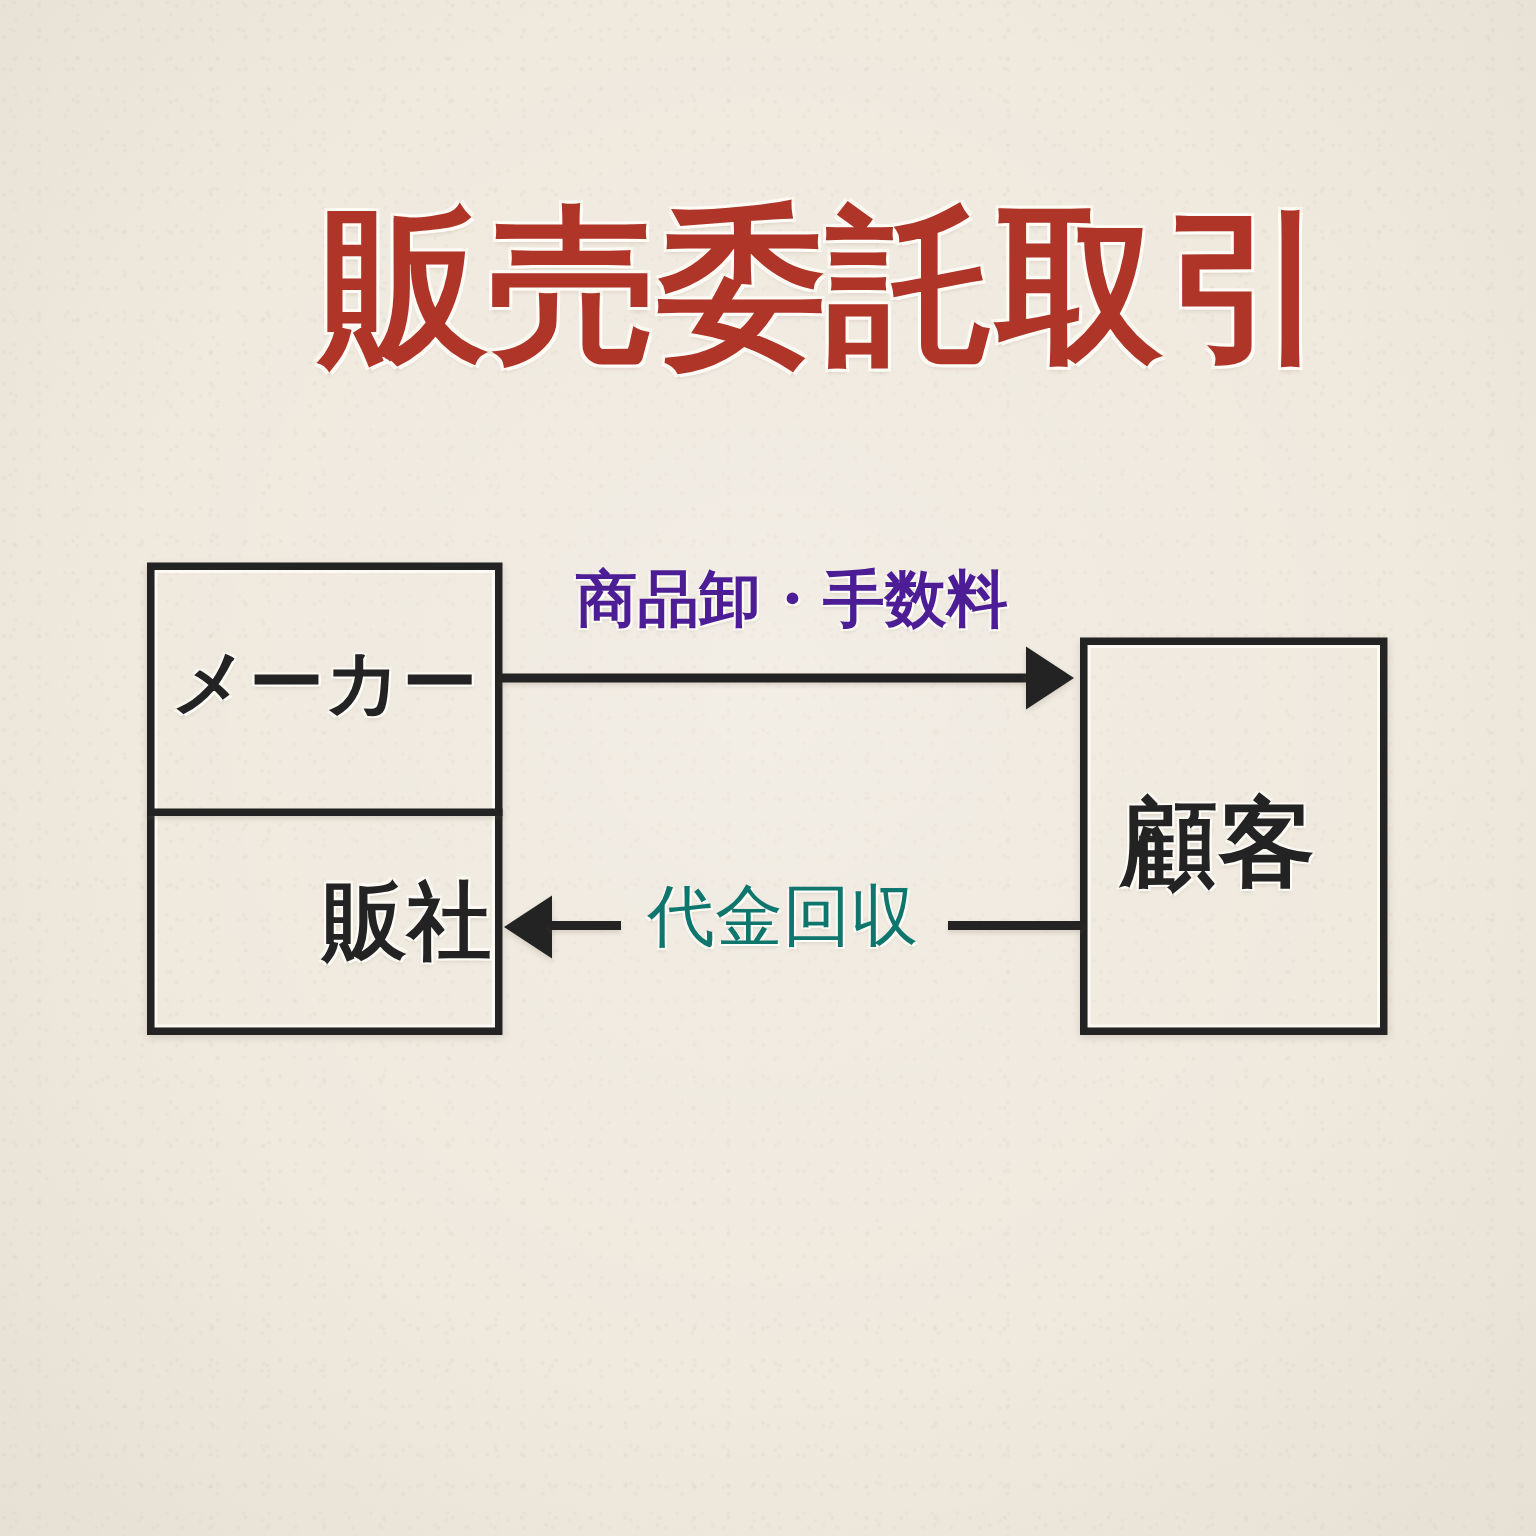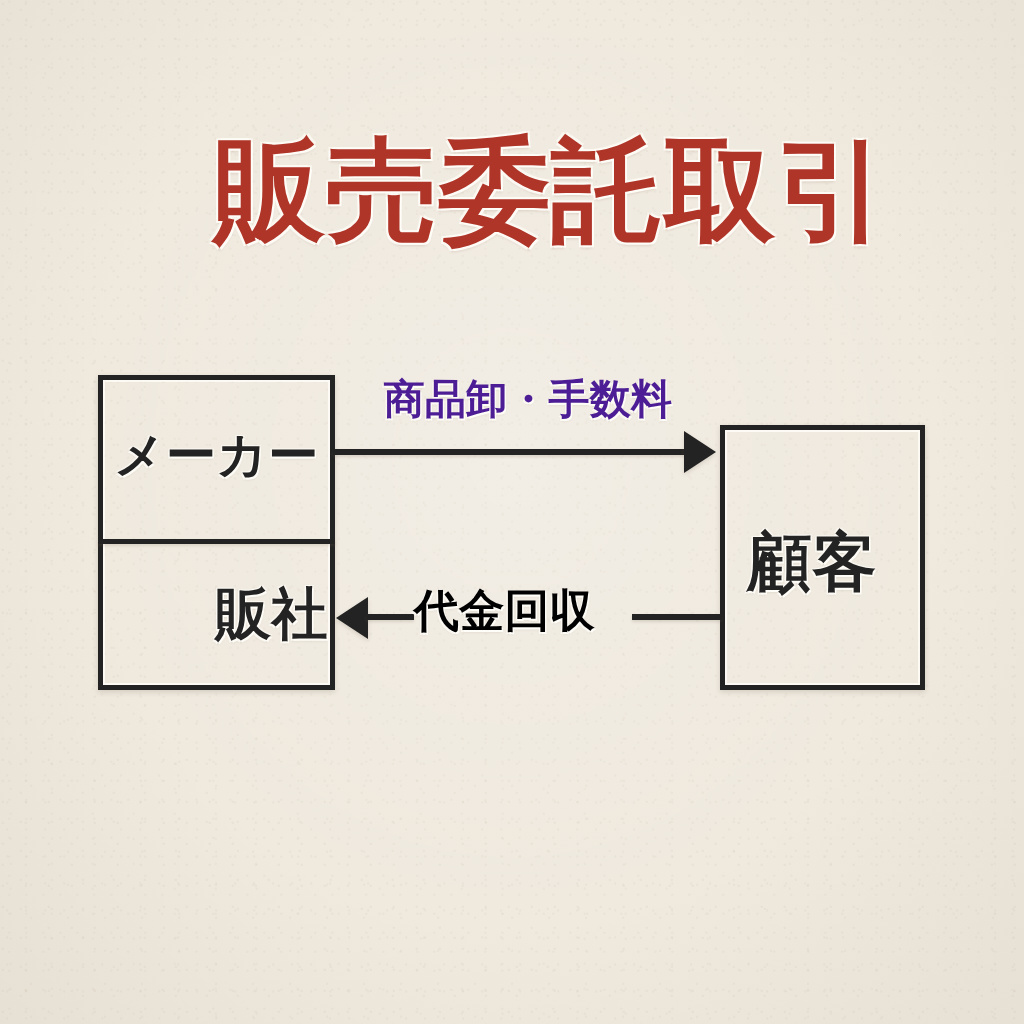--- a/index.html
+++ b/index.html
@@ -205,24 +205,25 @@
     width: 48px;
     height: 6px;
     background: #232323;
     box-shadow: 0 2px 3px rgba(120,105,85,0.2);
   }
   #flow-bottom-label {
     position: absolute;
     left: 414px;
     top: 584px;
     width: 216px;
+    text-align: center;
     font-size: 45px;
     line-height: 54px;
-    font-weight: 700;
-    color: #000000;
+    font-weight: 400;
+    color: #0f766e;
     white-space: nowrap;
     letter-spacing: 0.005em;
     text-shadow:
        1.5px 1.5px 0 rgba(255,253,248,0.95),
       -1.5px 1.5px 0 rgba(255,253,248,0.8),
        0 2px 3px rgba(120,105,85,0.2);
   }
   #flow-bottom-line-right {
     position: absolute;
     left: 632px;

